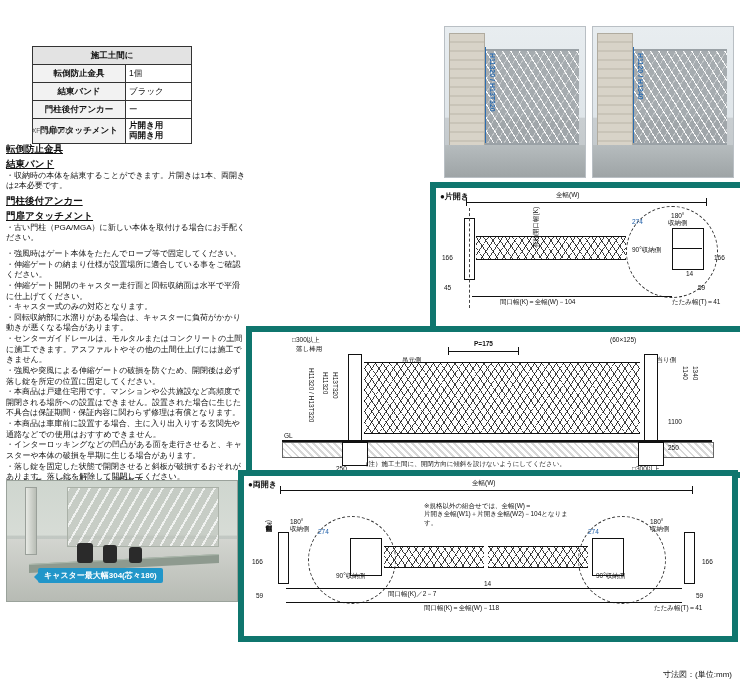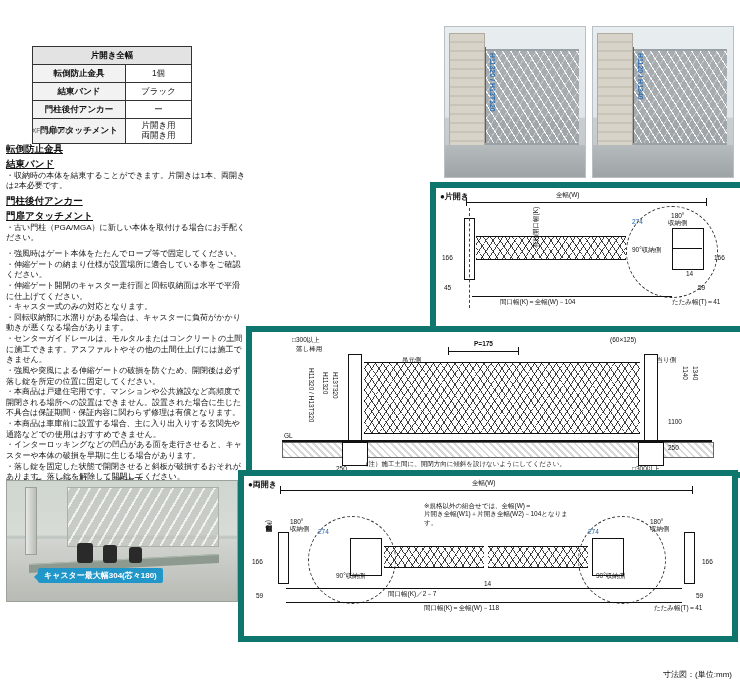--- a/index.html
+++ b/index.html
@@ -10,21 +10,21 @@
   }
   .page{position:relative;width:740px;height:686px;}
 
   
   .opt-table{position:absolute;left:32px;top:46px;width:160px;border-collapse:collapse;}
   .opt-table th,.opt-table td{
     border:1px solid #333;font-size:8.5px;padding:2px 3px;height:13px;line-height:1.1;
   }
   .opt-table th{background:#e3e3e3;text-align:center;font-weight:bold;}
   .opt-table td.lbl{background:#f2f2f2;font-weight:bold;text-align:center;width:86px;}
-  .opt-table td.val{text-align:center;}
+  .opt-table td.val{text-align:left;}
   .opt-code{position:absolute;left:32px;top:127px;font-size:6.5px;color:#555;}
 
   
   .txtblock{position:absolute;left:6px;top:140px;width:240px;}
   .head{font-weight:bold;font-size:9.5px;margin:3px 0 1px 0;line-height:1.25;}
   .head.u{text-decoration:underline;}
   .line{font-size:8px;line-height:1.33;margin:0;}
 
   
   .photo-title{position:absolute;left:6px;top:475px;font-weight:normal;font-size:10px;}
@@ -90,37 +90,37 @@
   .boxnote{position:absolute;border:1px solid #111;font-size:6.5px;padding:2px 4px;line-height:1.3;background:#fff;}
 </style>
 </head>
 <body>
 
 <div class="page">
 
   <table class="opt-table">
     <tbody>
         <tr>
-          <th colspan="2">片開き全幅</th>
+          <th colspan="2">施工土間に</th>
         </tr>
     <tr>
       <td class="lbl">転倒防止金具</td>
       <td class="val">1個</td>
     </tr>
     <tr>
       <td class="lbl">結東バンド</td>
       <td class="val">ブラック</td>
     </tr>
     <tr>
       <td class="lbl">門柱後付アンカー</td>
       <td class="val">ー</td>
     </tr>
     <tr>
       <td class="lbl">門扉アタッチメント</td>
-      <td class="val" style="white-space:pre-line;line-height:1.15;">片開き用
+      <td class="val" style="white-space:pre-line;line-height:1.15;font-weight:bold;">片開き用
 両開き用</td>
     </tr>
   </tbody>
     </table>
   <div class="opt-code">XFGN40001A</div>
 
   <div class="txtblock">
     <div class="head u">転倒防止金具</div>
 
     <div class="head u">結東バンド</div>

